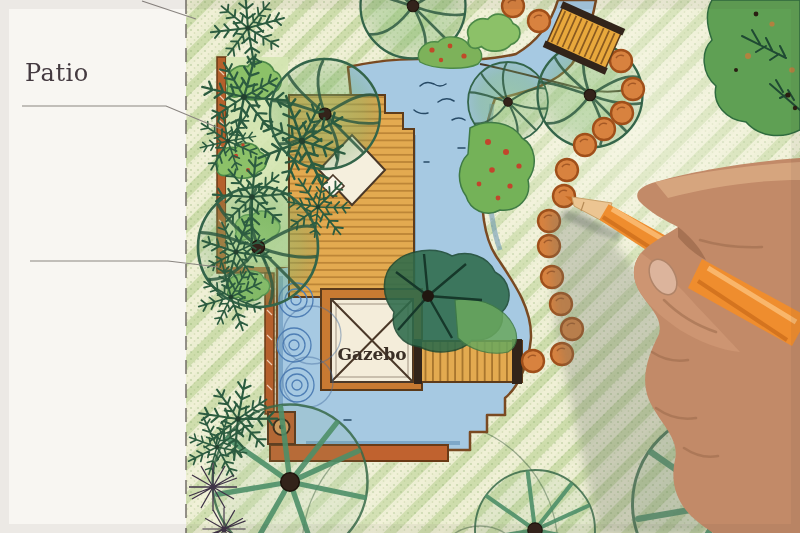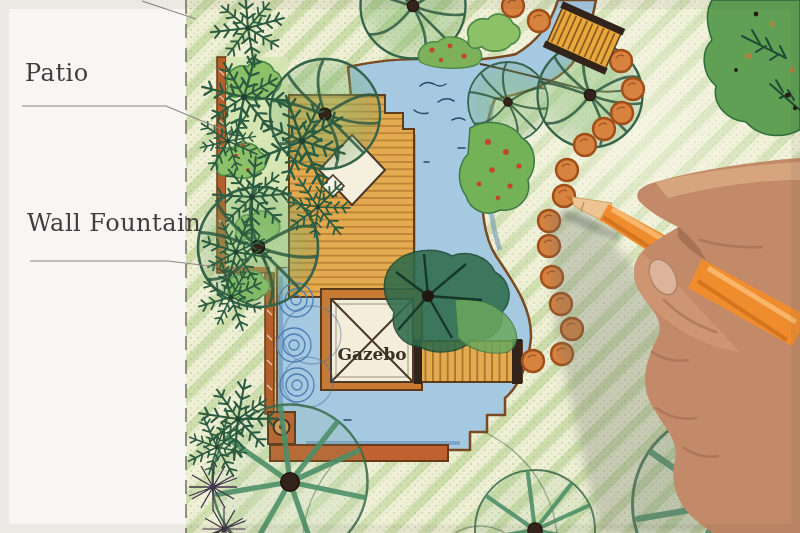--- a/index.html
+++ b/index.html
@@ -346,15 +346,14 @@
   <g>
     <path d="M 702,259 L 808,317 L 792,346 L 688,288 Z" fill="#ef8d2e"></path>
     <line x1="708" y1="268" x2="796" y2="322" stroke="#f9b66b" stroke-width="5"></line>
     <line x1="698" y1="281" x2="787" y2="340" stroke="#d4741f" stroke-width="4"></line>
   </g>
 
   <rect x="0" y="0" width="800" height="533" fill="none" stroke="rgba(60,50,40,0.10)" stroke-width="18" opacity="0.6"></rect>
 </svg>
 
 <div class="margin-label" id="patio-label">Patio</div>
-<div class="margin-label" id="wall-fountain-label">Wall Fountain</div>
 
 </div>
 
 </body></html>

